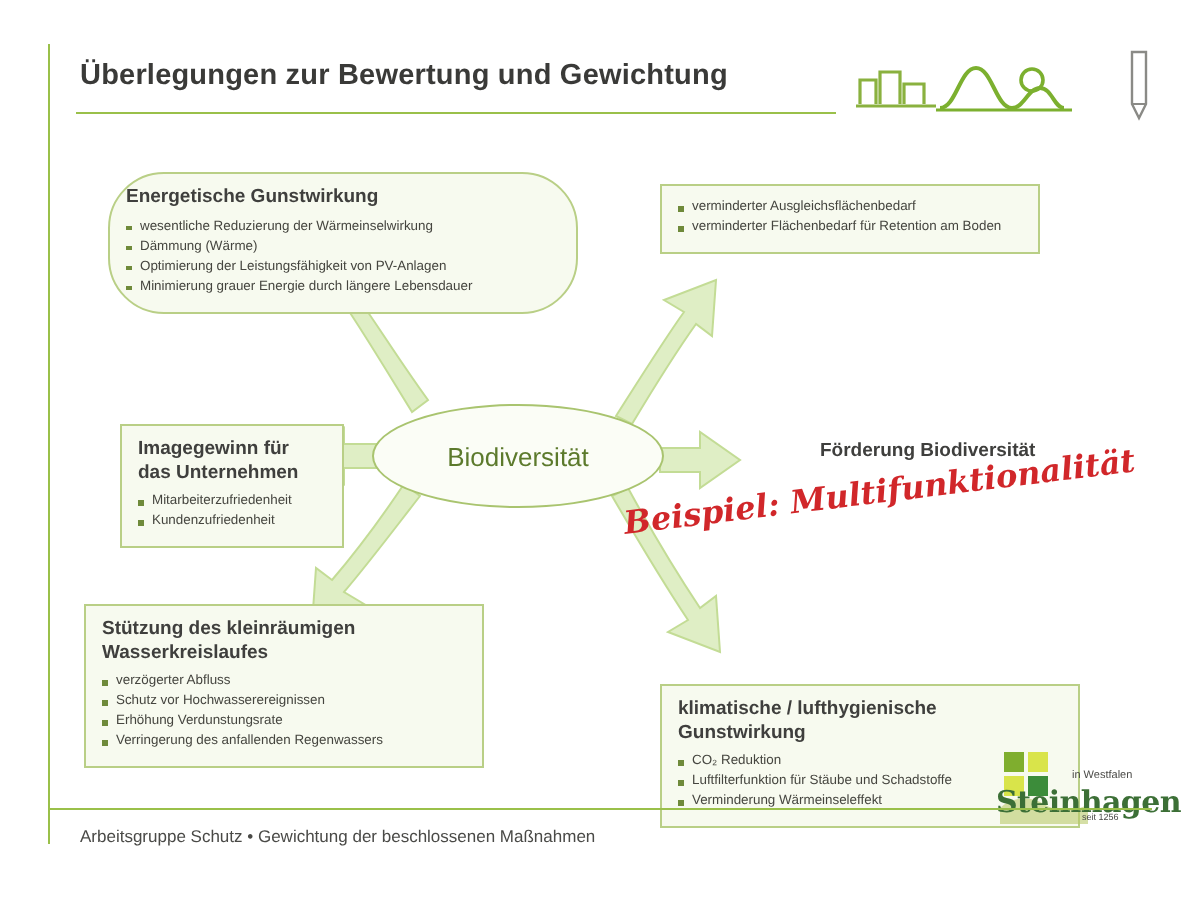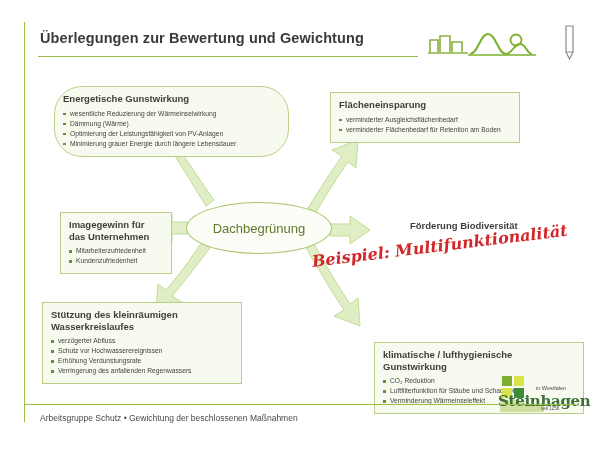--- a/index.html
+++ b/index.html
@@ -112,21 +112,21 @@
     top: 4px;
     width: 2.5px;
     height: 2.5px;
     background: #6f8a3a;
   }
 
   #box-energetisch { left: 54px;  top: 86px;  width: 235px; border-radius: 28px; }
   #box-flaechen    { left: 330px; top: 92px;  width: 190px; }
   #box-image       { left: 60px;  top: 212px; width: 112px; }
   #box-wasser      { left: 42px;  top: 302px; width: 200px; }
-  #box-klima       { left: 330px; top: 342px; width: 210px; margin-left: 44px; }
+  #box-klima       { left: 330px; top: 342px; width: 210px; }
 
   
   .plain {
     position: absolute;
     font-size: 9.5px;
     font-weight: bold;
     color: #3f3f3d;
     line-height: 1.25;
     margin-left: 40px;
   }
@@ -244,35 +244,34 @@
     <path d="M188 222 L172 222 L172 214 L152 228 L172 242 L172 234 L188 234 Z" fill="#dfeec5" stroke="#c3dc95" stroke-width="1"></path>
 
     <path d="M330 224 L350 224 L350 216 L370 230 L350 244 L350 236 L330 236 Z" fill="#dfeec5" stroke="#c3dc95" stroke-width="1"></path>
 
     <path d="M210 248 C196 266 184 282 172 296 L182 302 L156 312 L158 284 L166 290 C178 276 190 260 202 242 Z" fill="#dfeec5" stroke="#c3dc95" stroke-width="1"></path>
 
     <path d="M306 248 C320 272 332 292 344 310 L334 316 L360 326 L358 298 L350 304 C338 286 326 266 314 244 Z" fill="#dfeec5" stroke="#c3dc95" stroke-width="1"></path>
   </svg>
 
   <div class="center-oval">
-    <span>Dachbegrünung</span>
+    <span>Biodiversität</span>
   </div>
 
   <div class="box" id="box-energetisch">
     <h3>Energetische Gunstwirkung</h3>
     <ul>
       <li>wesentliche Reduzierung der Wärmeinselwirkung</li>
       <li>Dämmung (Wärme)</li>
       <li>Optimierung der Leistungsfähigkeit von PV-Anlagen</li>
       <li>Minimierung grauer Energie durch längere Lebensdauer</li>
     </ul>
   </div>
 
   <div class="box" id="box-flaechen">
-    <h3>Flächeneinsparung</h3>
     <ul>
       <li>verminderter Ausgleichsflächenbedarf</li>
       <li>verminderter Flächenbedarf für Retention am Boden</li>
     </ul>
   </div>
 
   <div class="box" id="box-wasser">
     <h3>Stützung des kleinräumigen Wasserkreislaufes</h3>
     <ul>
       <li>verzögerter Abfluss</li>

